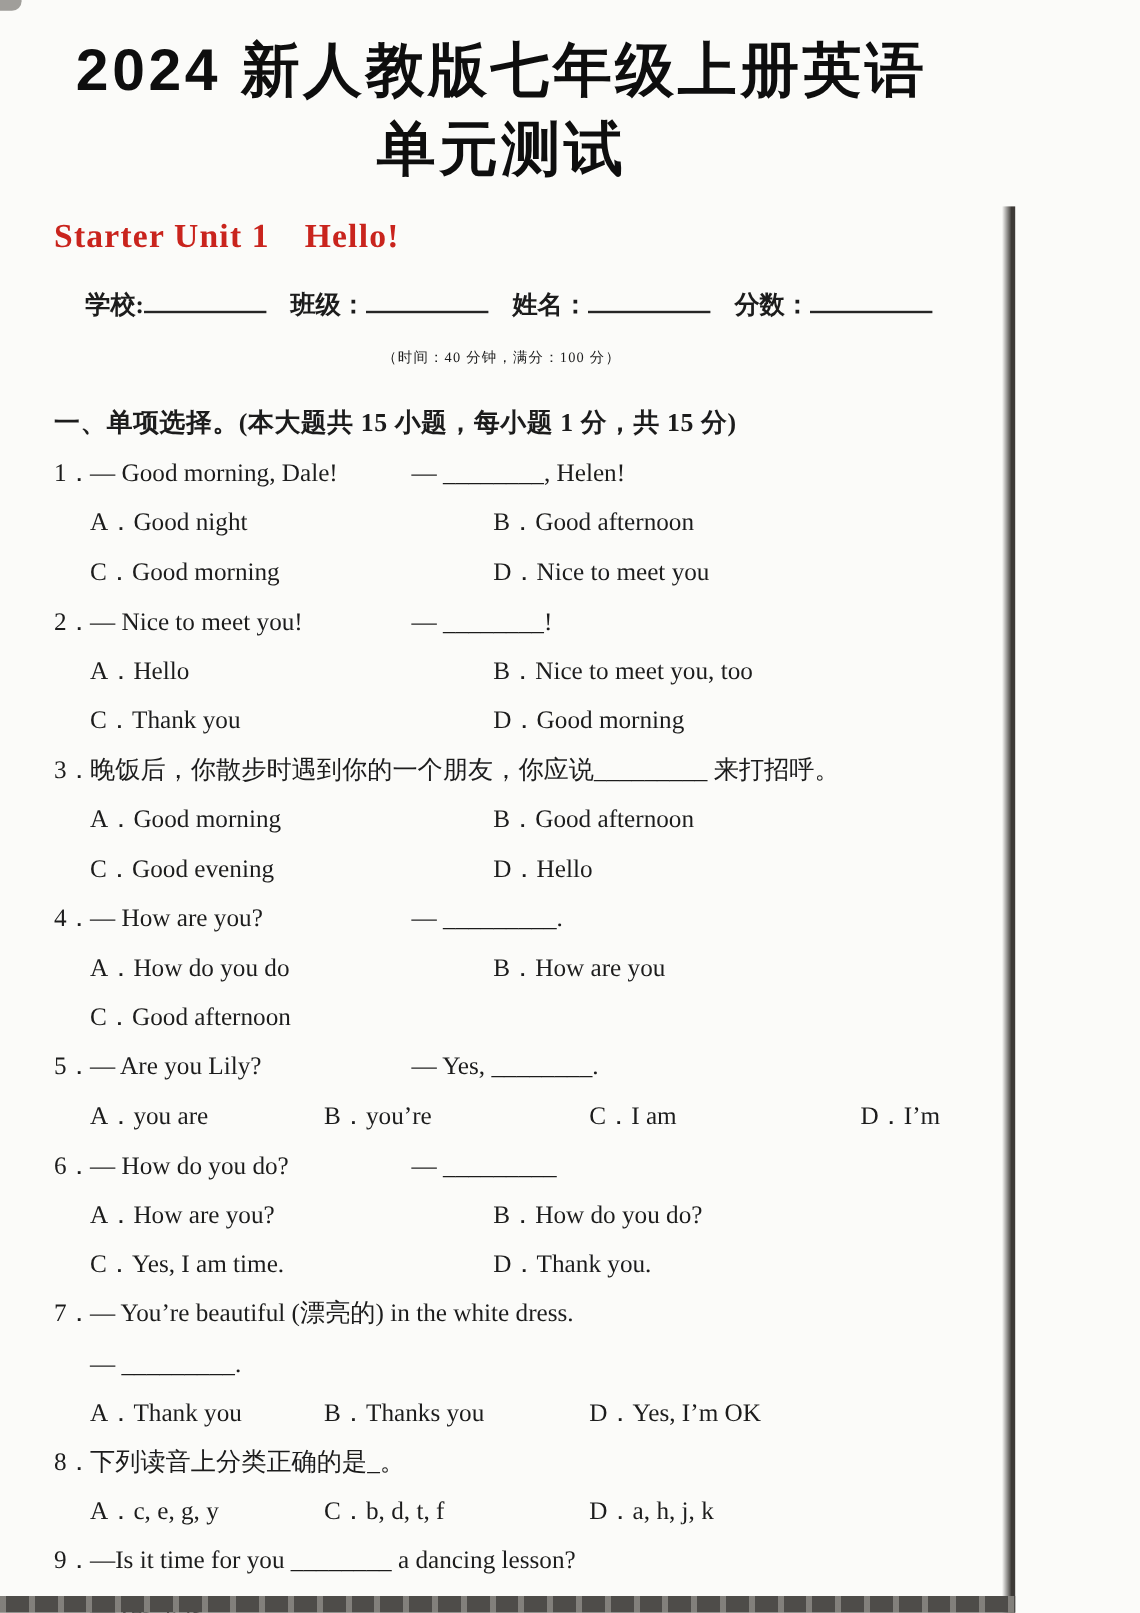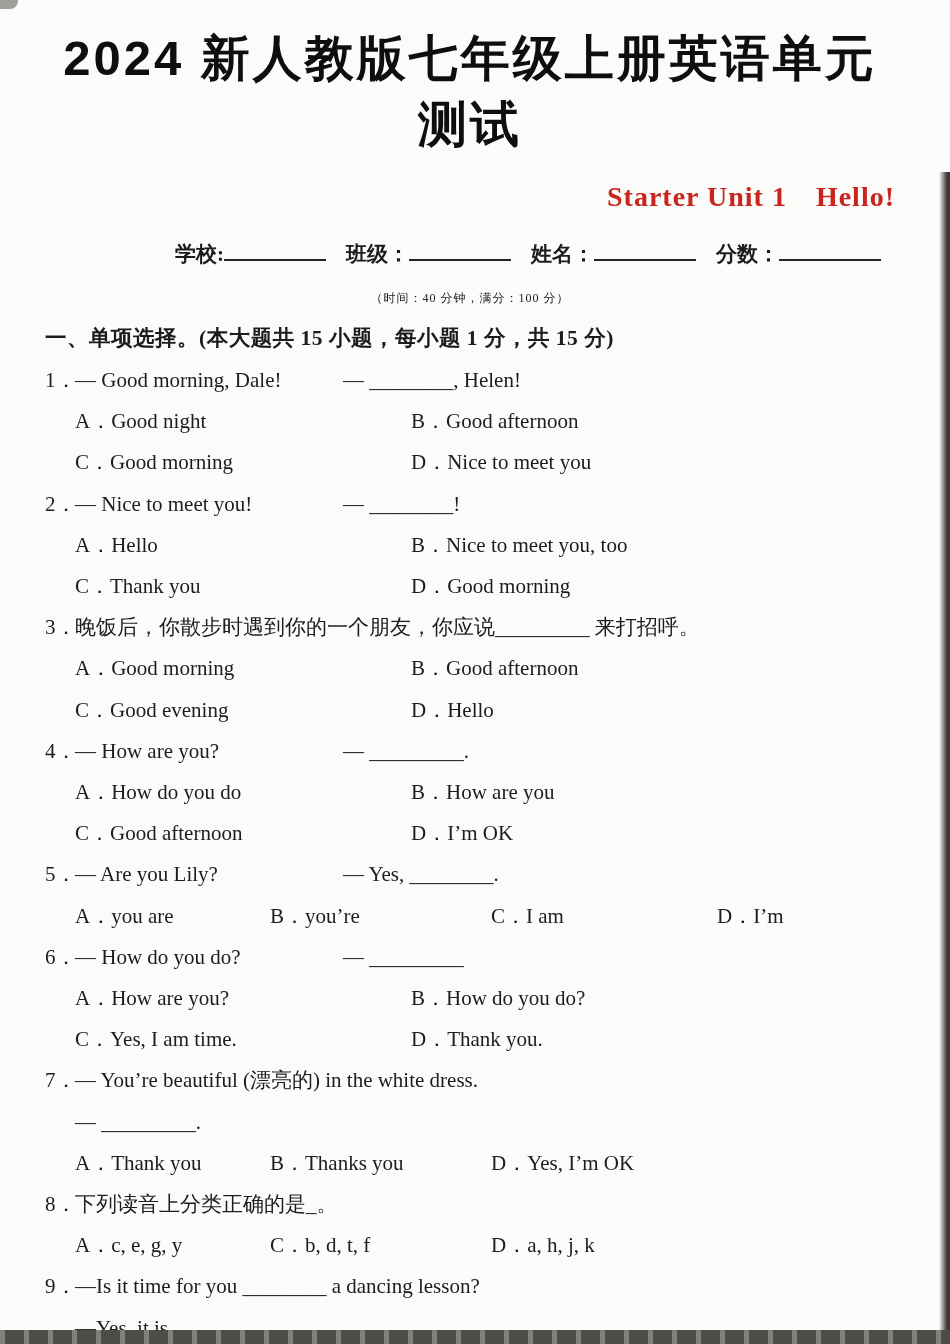--- a/index.html
+++ b/index.html
@@ -2,39 +2,39 @@
 <html><head>
 <meta charset="utf-8">
 <style>
   * { margin:0; padding:0; box-sizing:border-box; }
   html,body { width:950px; }
   body {
     width:950px; height:1344px; overflow:hidden; position:relative;
     background:#fbfbf9; color:#1c1c1c;
     font-family:"Liberation Serif","DejaVu Serif",serif;
   }
-  .page { position:relative; width:950px; height:1344px; padding:26px 55px 0 45px; }
+  .page { position:relative; width:846px; height:1344px; padding:26px 55px 0 45px; }
 
   .exam-title {
     text-align:center; font-size:49px; font-weight:900; letter-spacing:3px;
     color:#0e0e0e; font-family:"Liberation Sans","DejaVu Sans",sans-serif;
   }
   .unit-title {
-    text-align:right; margin-top:20px; font-size:28px; font-weight:bold;
+    text-align:left; margin-top:20px; font-size:28px; font-weight:bold;
     color:#c9241d; letter-spacing:1px;
   }
   .info-line { text-align:right; margin-top:24px; font-size:21px; font-weight:bold; white-space:nowrap; }
   .info-line .lbl { margin-left:6px; }
   .blank {
     display:inline-block; width:102px; height:21px;
     border-bottom:2px solid #262626; margin-right:14px; vertical-align:baseline;
   }
   .meta-line { text-align:center; margin-top:22px; font-size:12px; letter-spacing:1px; }
 
-  .section-heading { margin-top:16px; font-size:21.5px; font-weight:bold; letter-spacing:.5px; }
+  .section-heading { margin-top:30px; font-size:21.5px; font-weight:bold; letter-spacing:.5px; }
 
   .questions { margin-top:8px; font-size:21px; }
   .qline { line-height:41.2px; white-space:nowrap; }
   .qnum { display:inline-block; width:30px; }
   .stem-left { display:inline-block; min-width:268px; }
   .indent { padding-left:30px; }
   .opts { margin-left:30px; display:grid; line-height:41.2px; }
   .cols2 { grid-template-columns:336px 1fr; }
   .cols4 { grid-template-columns:155px 181px 186px 1fr;gap:40px; }
   .opt { white-space:nowrap; }
@@ -110,21 +110,20 @@
     </div>
 
     <div class="question">
       <div class="qline">
         <span class="qnum">4．</span><span class="stem-left">— How are you?</span><span>— _________.</span>
       </div>
       <div class="opts cols2">
         <div class="opt"><span>A．</span><span>How do you do</span></div>
         <div class="opt"><span>B．</span><span>How are you</span></div>
         <div class="opt"><span>C．</span><span>Good afternoon</span></div>
-        <div class="opt"><span>D．</span><span>I’m OK</span></div>
       </div>
     </div>
 
     <div class="question">
       <div class="qline">
         <span class="qnum">5．</span><span class="stem-left">— Are you Lily?</span><span>— Yes, ________.</span>
       </div>
       <div class="opts cols4">
         <div class="opt"><span>A．</span><span>you are</span></div>
         <div class="opt"><span>B．</span><span>you’re</span></div>

